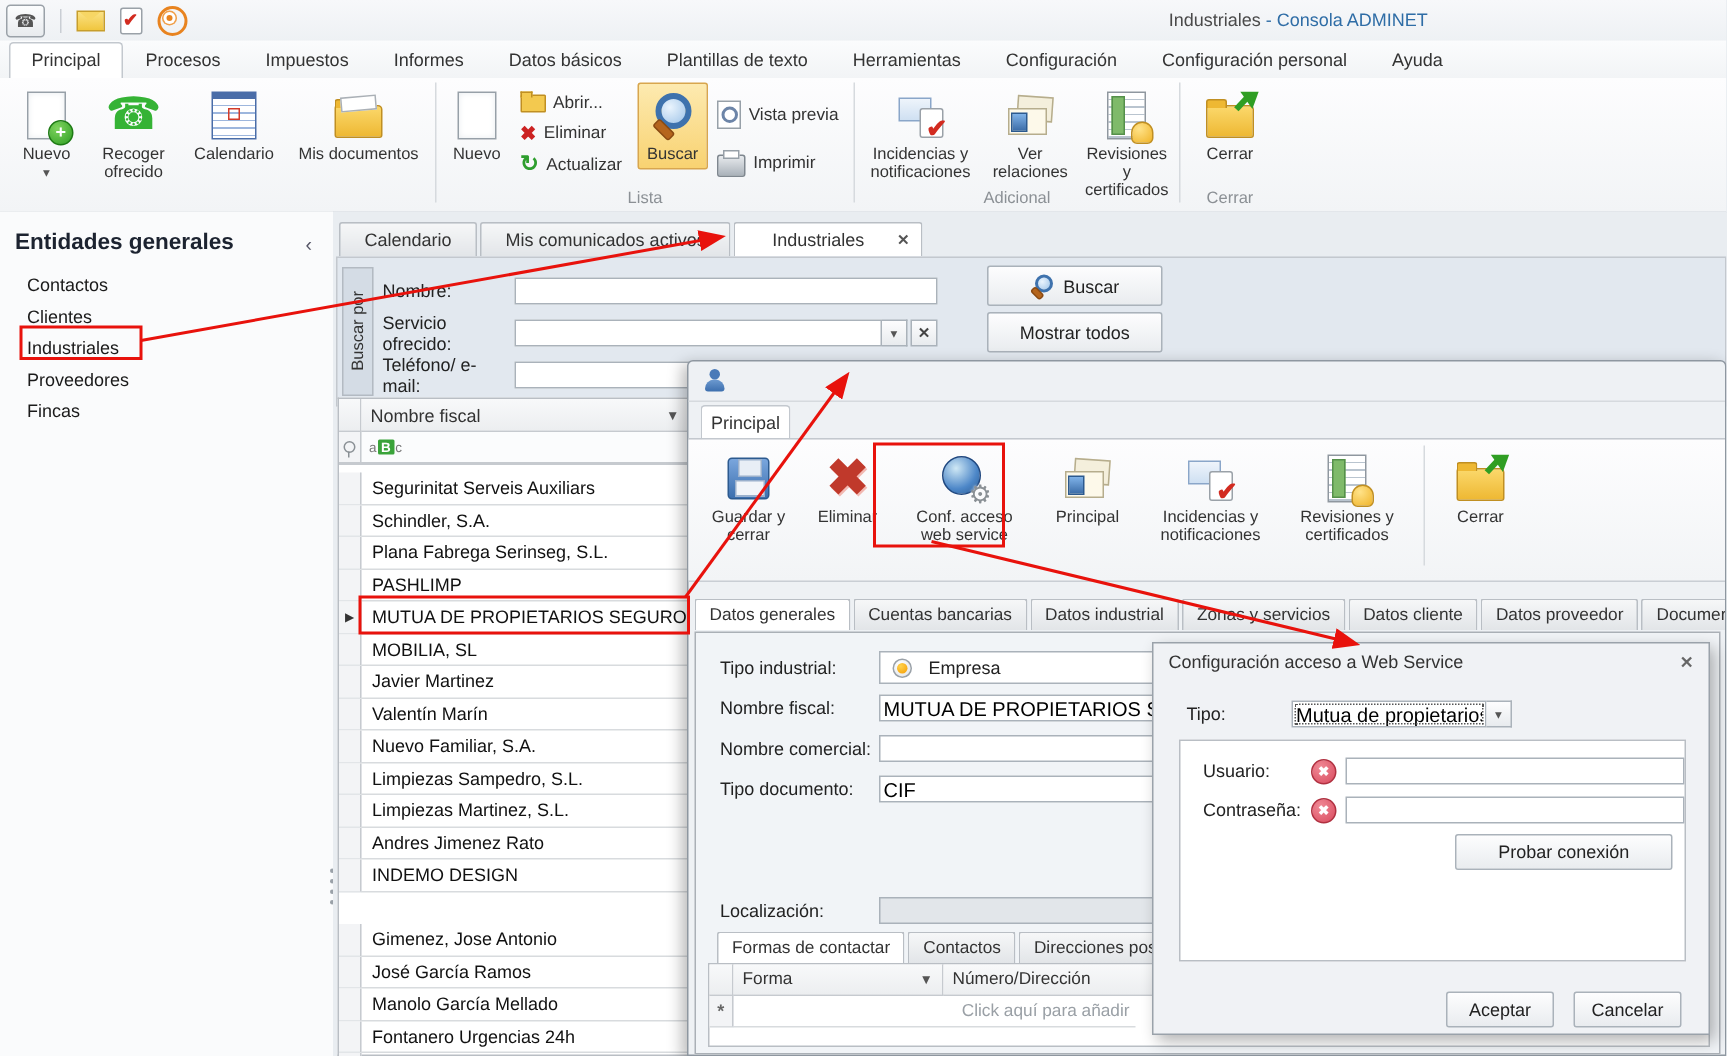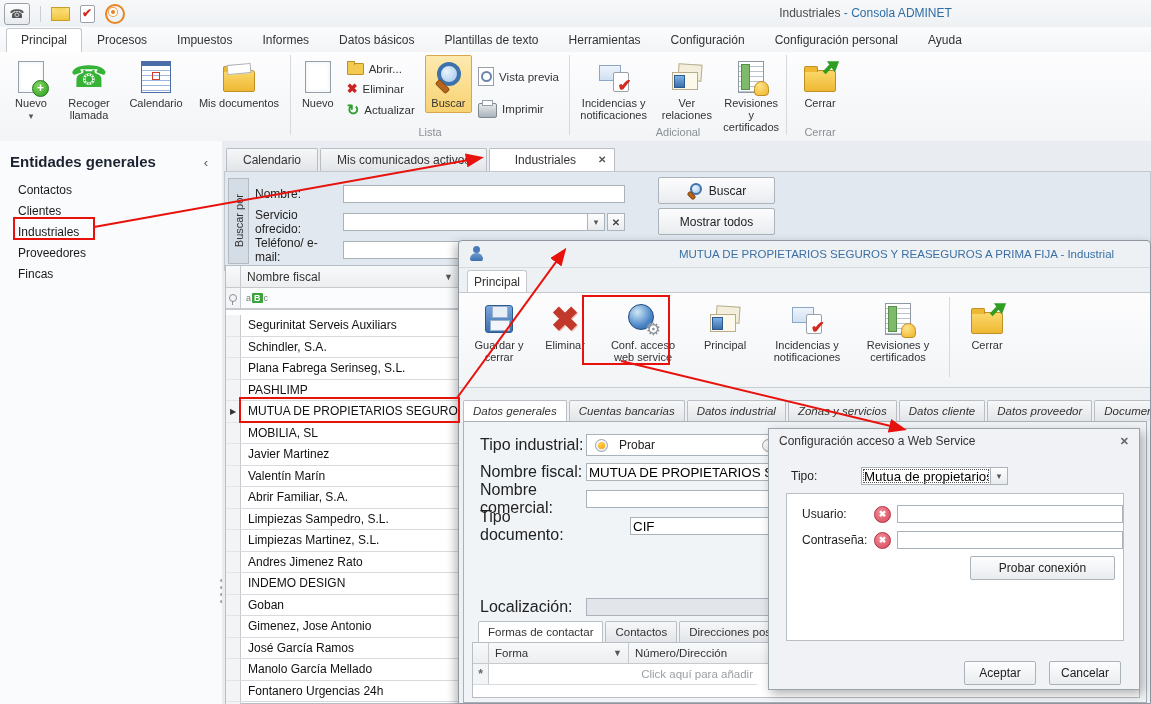--- a/index.html
+++ b/index.html
@@ -130,26 +130,26 @@
   .grow .gut{width:15px;border-right:1px solid #c6cacf;border-bottom:1px solid #e2e5e8;background:#f3f4f6;box-sizing:border-box;display:flex;align-items:center;justify-content:center;font-size:8px;color:#333;}
   .grow .val{flex:1;border-bottom:1px solid #d8dbde;display:flex;align-items:center;padding:0 7px;white-space:nowrap;overflow:hidden;box-sizing:border-box;color:#111;}
 
   
   .detail{position:absolute;left:458px;top:240px;width:693px;height:464px;background:#eef1f4;border:1px solid #8e97a0;border-radius:4px 4px 0 0;box-shadow:-3px 3px 10px rgba(0,0,0,.28);box-sizing:border-box;z-index:5;}
   .d-title{position:absolute;left:0;top:0;right:0;height:26px;border-bottom:1px solid #d6dade;display:flex;align-items:center;padding:0 10px;gap:8px;}
   .d-title .txt{flex:1;text-align:center;color:#3c70a4;font-size:11.5px;padding-left:160px;white-space:nowrap;overflow:hidden;}
   .d-tab{position:absolute;left:8px;top:29px;width:58px;height:22px;background:#fff;border:1px solid #c3c8ce;border-bottom:none;border-radius:3px 3px 0 0;display:flex;align-items:center;justify-content:center;font-size:12px;color:#333;}
   .d-ribbon{position:absolute;left:0;top:51px;right:0;height:96px;background:linear-gradient(#fdfdfe,#f2f4f6);border-top:1px solid #c3c8ce;border-bottom:1px solid #c9ced4;display:flex;padding:4px 6px 0;box-sizing:border-box;}
   .d-ribbon .bb{font-size:11px;}
-  .d-tabs{position:absolute;left:4px;top:157px;right:0;height:23px;display:flex;align-items:flex-end;overflow:hidden;font-style:italic;}
+  .d-tabs{position:absolute;left:4px;top:157px;right:0;height:23px;display:flex;align-items:center;overflow:hidden;}
   .dt{padding:4px 9px;font-size:11.5px;color:#333;background:linear-gradient(#f6f7f8,#e2e5e8);border:1px solid #b9bec4;margin-right:2px;border-radius:2px 2px 0 0;border-bottom:none;white-space:nowrap;}
   .dt.active{background:#fff;}
   .d-content{position:absolute;left:4px;top:180px;right:3px;bottom:0;background:#f1f4f7;border:1px solid #aab0b6;box-sizing:border-box;}
   .drow{position:absolute;left:16px;height:20px;display:flex;align-items:center;}
-  .dlabel{width:106px;font-size:16px;color:#222;}
+  .dlabel{width:106px;font-size:12px;color:#222;}
   .radio{width:13px;height:13px;border-radius:50%;border:1px solid #9aa1a8;background:radial-gradient(circle at 35% 30%,#fff,#dfe3e7);margin-right:5px;box-sizing:border-box;position:relative;}
   .radio.on::after{content:"";position:absolute;left:2px;top:2px;width:7px;height:7px;border-radius:50%;background:radial-gradient(circle at 35% 30%,#ffd34e,#f59b00);}
   .subtabs{position:absolute;left:14px;top:198px;display:flex;align-items:flex-end;height:22px;text-align:center;}
   .cgrid{position:absolute;left:8px;top:220px;right:6px;bottom:4px;background:#fff;border:1px solid #b9bec4;box-sizing:border-box;}
   .cg-head{display:flex;height:21px;}
   .cg-gut{width:16px;border-right:1px solid #c6cacf;border-bottom:1px solid #c6cacf;background:linear-gradient(#f8f9fa,#eceef0);box-sizing:border-box;display:flex;align-items:center;justify-content:center;color:#666;}
   .cg-col{border-right:1px solid #c6cacf;border-bottom:1px solid #c6cacf;background:linear-gradient(#f8f9fa,#eceef0);display:flex;align-items:center;padding:0 6px;font-size:11.5px;color:#333;box-sizing:border-box;}
   .cg-newrow{display:flex;height:21px;}
   .cg-newrow .cg-gut{background:#f3f4f6;border-bottom:1px solid #d8dbde;font-weight:bold;}
   .cg-hint{width:268px;display:flex;align-items:center;justify-content:flex-end;color:#9aa0a6;font-size:11.5px;border-bottom:1px solid #d8dbde;padding-right:4px;box-sizing:border-box;}
@@ -207,21 +207,21 @@
               <span class="plus">+</span>
             </span>
           </span>
         <span>Nuevo</span>
           <span class="caret"></span>
       </div>
       <div class="bb" style="width:56px">
         <span class="ric">
             <span class="i-phone answer">☎</span>
           </span>
-        <span>Recoger llamada</span>
+        <span>Recoger ofrecido</span>
       </div>
       <div class="bb" style="width:66px">
         <span class="ric">
             <span class="i-cal"></span>
           </span>
         <span>Calendario</span>
       </div>
       <div class="bb" style="width:88px">
         <span class="ric">
             <span class="i-folder docs"></span>
@@ -408,41 +408,37 @@
       <div class="grow" style="top:178px">
           <div class="gut"></div>
           <div class="val">Javier Martinez</div>
         </div>
       <div class="grow" style="top:199.5px">
           <div class="gut"></div>
           <div class="val">Valentín Marín</div>
         </div>
       <div class="grow" style="top:221px">
           <div class="gut"></div>
-          <div class="val">Abrir Familiar, S.A.</div>
+          <div class="val">Nuevo Familiar, S.A.</div>
         </div>
       <div class="grow" style="top:242.5px">
           <div class="gut"></div>
           <div class="val">Limpiezas Sampedro, S.L.</div>
         </div>
       <div class="grow" style="top:264px">
           <div class="gut"></div>
           <div class="val">Limpiezas Martinez, S.L.</div>
         </div>
       <div class="grow" style="top:285.5px">
           <div class="gut"></div>
           <div class="val">Andres Jimenez Rato</div>
         </div>
       <div class="grow" style="top:307px">
           <div class="gut"></div>
           <div class="val">INDEMO DESIGN</div>
-        </div>
-      <div class="grow" style="top:328.5px">
-          <div class="gut"></div>
-          <div class="val">Goban</div>
         </div>
       <div class="grow" style="top:350px">
           <div class="gut"></div>
           <div class="val">Gimenez, Jose Antonio</div>
         </div>
       <div class="grow" style="top:371.5px">
           <div class="gut"></div>
           <div class="val">José García Ramos</div>
         </div>
       <div class="grow" style="top:393px">
@@ -456,21 +452,20 @@
       <div class="grow" style="top:436px">
           <div class="gut"></div>
           <div class="val">Fincas Pragma</div>
         </div>
     </div>
   </div>
 
   <div class="detail">
     <div class="d-title">
       <span class="i-person"></span>
-      <span class="txt">MUTUA DE PROPIETARIOS SEGUROS Y REASEGUROS A PRIMA FIJA - Industrial</span>
     </div>
     <div class="d-tab">Principal</div>
     <div class="d-ribbon">
       <div class="bb" style="width:62px">
         <span class="ric">
             <span class="i-save"></span>
           </span>
         <span>Guardar y cerrar</span>
       </div>
       <div class="bb" style="width:58px">
@@ -526,37 +521,37 @@
       <div class="dt">Datos cliente</div>
       <div class="dt">Datos proveedor</div>
       <div class="dt">Documentos</div>
 
     </div>
     <div class="d-content">
       <div class="drow" style="top:13px">
         <span class="dlabel">Tipo industrial:</span>
         <div class="tbox" style="width:505px;height:22px;display:flex;align-items:center;padding:0 8px;gap:6px;">
           <span class="radio on"></span>
-          <span>Probar</span>
+          <span>Empresa</span>
           <span style="width:95px"></span>
           <span class="radio"></span>
           <span>Autónomo</span>
         </div>
       </div>
       <div class="drow" style="top:40px">
         <span class="dlabel">Nombre fiscal:</span>
         <input class="tbox" style="width: 505px;" value="MUTUA DE PROPIETARIOS SEGUROS Y REASEGUROS A PRIMA FIJA">
       </div>
       <div class="drow" style="top:67px">
         <span class="dlabel">Nombre comercial:</span>
         <input class="tbox" style="width: 505px;">
       </div>
       <div class="drow" style="top:94px">
         <span class="dlabel">Tipo documento:</span>
-        <input class="tbox" style="width: 188px; margin-left: 44px;" value="CIF">
+        <input class="tbox" style="width: 188px;" value="CIF">
       </div>
       <div class="drow" style="top:175px">
         <span class="dlabel">Localización:</span>
         <input class="tbox" style="width: 505px; background: rgb(226, 230, 234);" disabled="">
       </div>
       <div class="subtabs">
         <div class="dt active">Formas de contactar</div>
         <div class="dt">Contactos</div>
         <div class="dt">Direcciones postales</div>
       </div>

